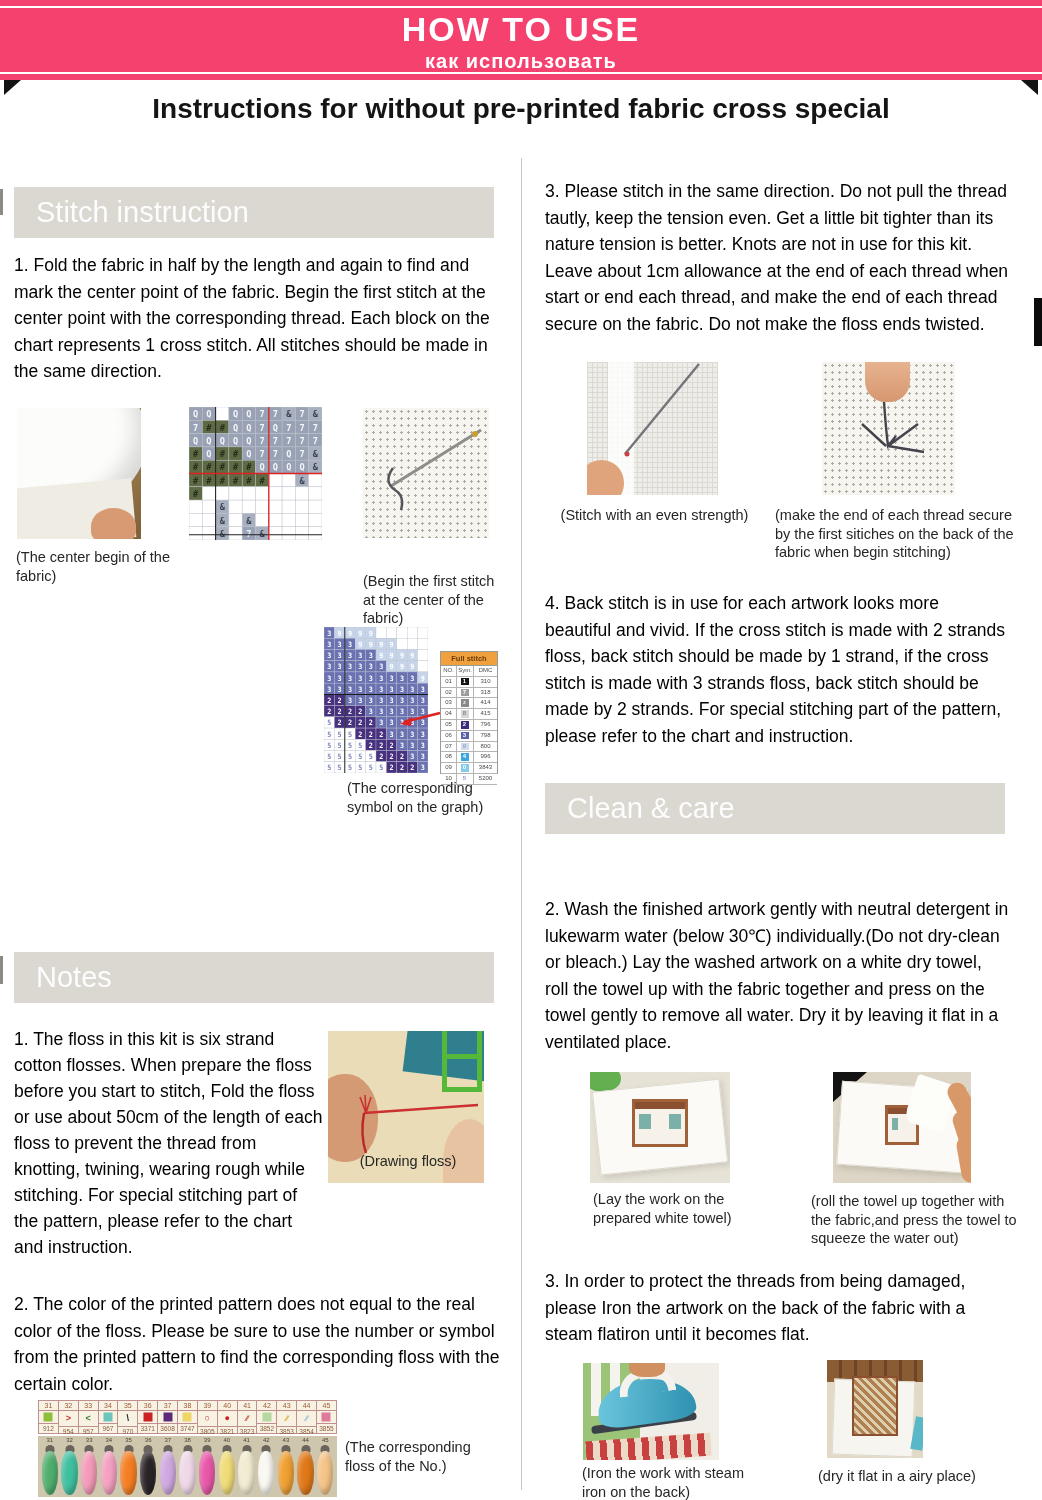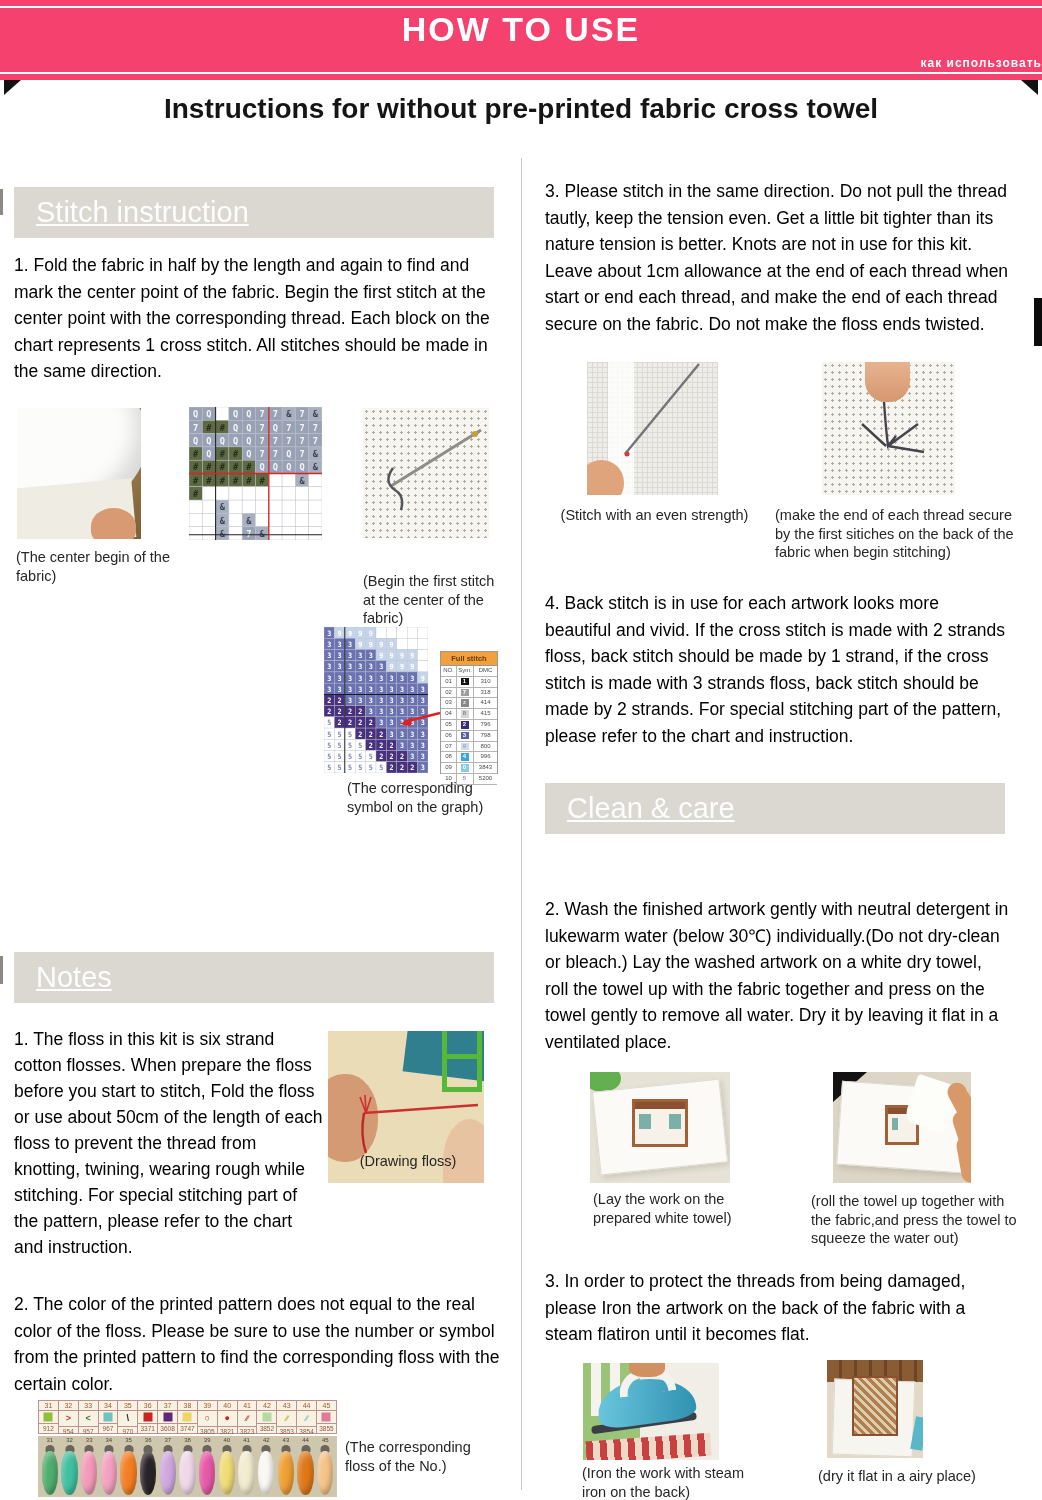--- a/index.html
+++ b/index.html
@@ -4,36 +4,36 @@
 <style>
   html,body{margin:0;padding:0;background:#fff;}
   .page{position:relative;width:1042px;height:1500px;background:#ffffff;
         font-family:"Liberation Sans",sans-serif;color:#2f2f2f;overflow:hidden;}
   .abs{position:absolute;}
   
   .banner{position:absolute;left:0;top:0;width:1042px;height:80px;background:#f4416d;}
   .banner .wline{position:absolute;left:0;width:100%;height:2px;background:#ffffff;}
   .banner-title{position:absolute;left:0;top:10px;width:100%;text-align:center;
     font-size:34px;font-weight:bold;color:#fff;letter-spacing:2px;}
-  .banner-sub{position:absolute;left:0;top:56px;width:100%;text-align:right;
-    font-size:12px;font-weight:bold;color:#fff;letter-spacing:1px;}
+  .banner-sub{position:absolute;left:0;top:50px;width:100%;text-align:center;
+    font-size:20px;font-weight:bold;color:#fff;letter-spacing:1px;}
   .tri{position:absolute;top:80px;width:0;height:0;}
   .tri-l{left:4px;border-top:15px solid #121212;border-right:17px solid transparent;}
   .tri-r{right:4px;border-top:15px solid #121212;border-left:17px solid transparent;}
   .title{position:absolute;top:93px;left:0;width:100%;text-align:center;
     font-size:28px;font-weight:bold;color:#151515;}
   .divider{position:absolute;left:521px;top:158px;width:1px;height:1332px;background:#c6c6c6;}
   .edge-mark{position:absolute;left:0;width:3px;background:#8d8a86;}
   .right-mark{position:absolute;right:0;width:8px;background:#0c0c0c;}
   
   .p{position:absolute;font-size:17.5px;line-height:26.5px;color:#000000;}
   .cap{position:absolute;font-size:14.5px;line-height:18.5px;color:#262626;}
   .tc{text-align:center;}
   .hdr{position:absolute;height:51px;background:#dbd7d1;color:rgba(255,255,255,.95);
-    font-size:29px;line-height:51px;padding-left:22px;box-sizing:border-box;font-weight:400;text-decoration:underline;}
+    font-size:29px;line-height:51px;padding-left:22px;box-sizing:border-box;font-weight:400;}
   .fig{position:absolute;overflow:hidden;background:#eee;}
   .sh{position:absolute;}
   
   .ph-fold{background:linear-gradient(135deg,#b5935f 0%,#a07f50 55%,#7e6038 100%);}
   .ph-fold .sheet{left:-28%;top:-22%;width:135%;height:105%;background:#fcfcfa;
     border-radius:0 55% 68% 42%;transform:rotate(-9deg);
     box-shadow:inset -10px -12px 20px rgba(0,0,0,.14);}
   .ph-fold .sheet2{left:-15%;top:58%;width:110%;height:45%;background:#efece4;transform:rotate(-5deg);}
   .ph-fold .finger{right:4%;bottom:-4%;width:36%;height:28%;background:#d79a72;border-radius:50% 50% 35% 35%;}
   .ph-aida{background-color:#f7f5f0;background-image:radial-gradient(#aeaaa1 1px,transparent 1.25px);
@@ -120,21 +120,21 @@
 
   <div class="banner">
     <div class="wline" style="top:6px"></div>
     <div class="wline" style="top:72px"></div>
     <div class="banner-title">HOW TO USE</div>
     <div class="banner-sub">как использовать</div>
   </div>
   <div class="tri tri-l"></div>
   <div class="tri tri-r"></div>
 
-  <div class="title">Instructions for without pre-printed fabric cross towel</div>
+  <div class="title">Instructions for without pre-printed fabric cross special</div>
   <div class="divider"></div>
   <div class="right-mark" style="top:298px;height:48px"></div>
 
   <div class="edge-mark" style="top:189px;height:26px"></div>
   <div class="hdr" style="left:14px;top:187px;width:480px">Stitch instruction</div>
 
   <div class="p" style="left:14px;top:252px;width:486px">1. Fold the fabric in half by the length and again to find and mark the center point of the fabric. Begin the first stitch at the center point with the corresponding thread. Each block on the chart represents 1 cross stitch. All stitches should be made in the same direction.</div>
 
   <div class="fig ph-fold" style="left:17px;top:408px;width:124px;height:131px">
     <div class="sh sheet"></div>

